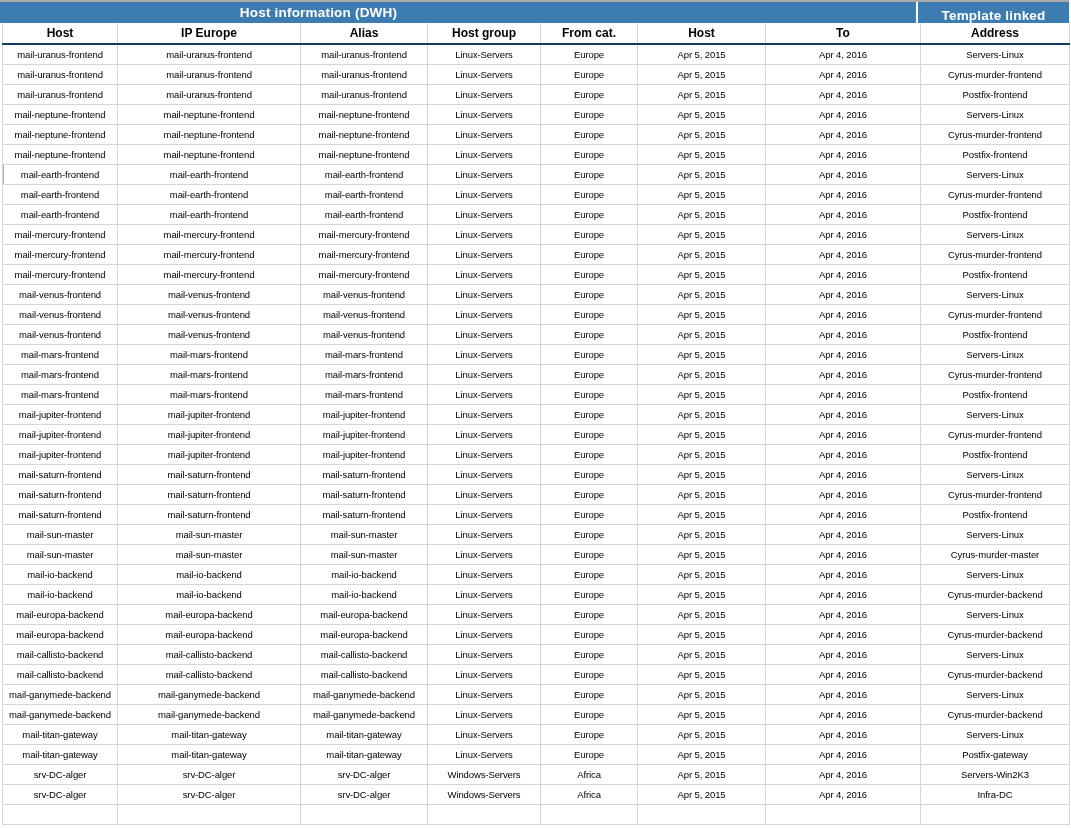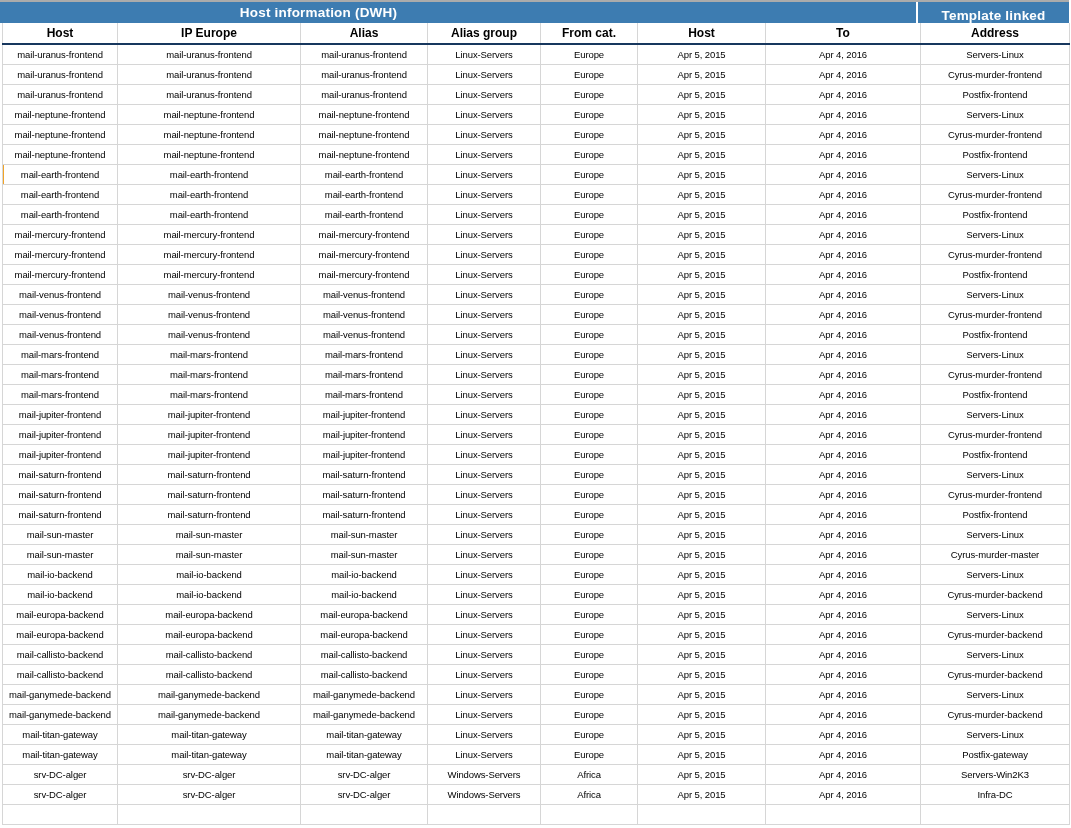--- a/index.html
+++ b/index.html
@@ -119,21 +119,21 @@
       <col class="c5">
         <col class="c6">
         <col class="c7">
         <col class="c8">
     </colgroup>
     <thead>
       <tr>
         <th>Host</th>
         <th>IP Europe</th>
         <th>Alias</th>
-        <th>Alias group</th>
+        <th>Host group</th>
         <th>From cat.</th>
         <th>Host</th>
         <th>To</th>
         <th>Address</th>
       </tr>
     </thead>
     <tbody>
         <tr>
           <td>mail-uranus-frontend</td>
           <td>mail-uranus-frontend</td>

